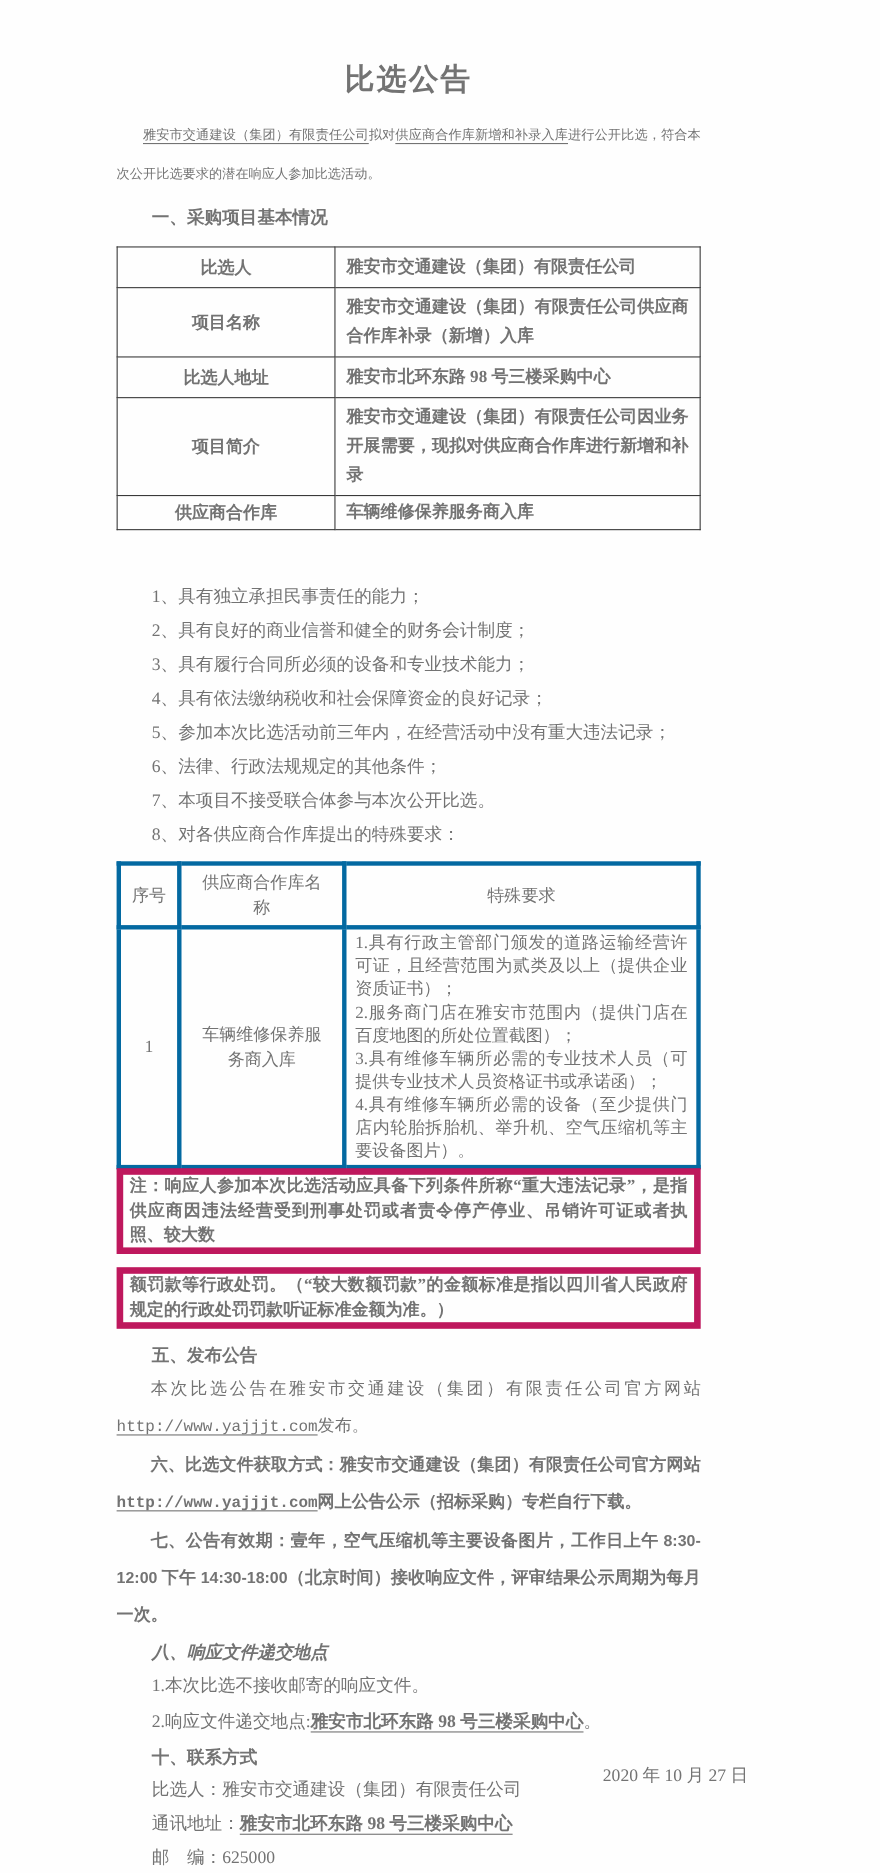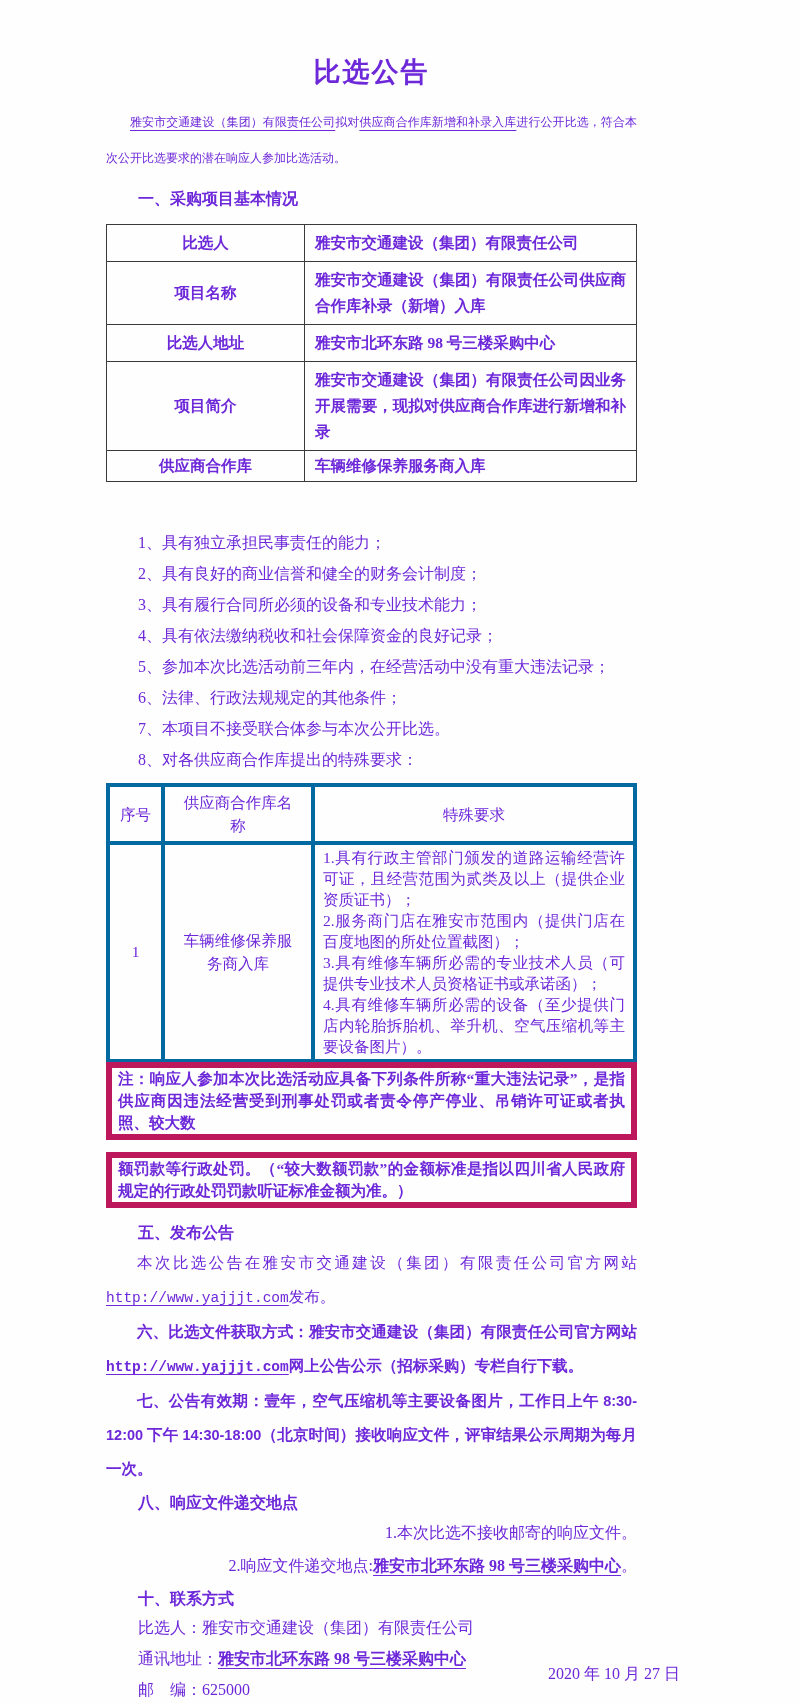--- a/index.html
+++ b/index.html
@@ -3,21 +3,21 @@
 <meta charset="utf-8">
 <style>
   * { box-sizing: border-box; margin: 0; padding: 0; }
   html,body { background:#ffffff; }
   .page {
     position: relative;
     width: 800px;
     height: 1703px;
     background: #fefefe;
     font-family: "Liberation Serif", "DejaVu Serif", serif;
-    color: #6d28d9;
+    color: #737373;
     overflow: hidden;
   }
   .content {
     position: absolute;
     left: 106px;
     top: 0;
     width: 531px;
   }
   .title {
     margin-top: 54px;
@@ -95,31 +95,30 @@
   }
   .time {
     font-family: "Liberation Sans", "DejaVu Sans", sans-serif;
     font-weight: 700;
     font-size: 14.5px;
   }
   .sub-item {
     padding-left: 2em;
     font-size: 16px;
     line-height: 33px;
-    text-align: right;
   }
   .addr { font-weight: 700; text-decoration: underline; text-underline-offset: 4px; }
   .contact-line {
     padding-left: 2em;
     font-size: 16px;
     line-height: 31px;
   }
   .doc-date {
     position: absolute;
-    top: 1664px;
+    top: 1604px;
     right: 120px;
     font-size: 16px;
   }
 </style>
 </head>
 <body>
 
 <div class="page">
   <div class="content">
 
@@ -191,21 +190,21 @@
     <div class="note note1">注：响应人参加本次比选活动应具备下列条件所称“重大违法记录”，是指供应商因违法经营受到刑事处罚或者责令停产停业、吊销许可证或者执照、较大数</div>
     <div class="note note2">额罚款等行政处罚。（“较大数额罚款”的金额标准是指以四川省人民政府规定的行政处罚罚款听证标准金额为准。）</div>
 
     <div class="sec-heading h5">五、发布公告</div>
     <p class="para"><span>本次比选公告在雅安市交通建设（集团）有限责任公司官方网站</span><span class="url">http://www.yajjjt.com</span><span>发布。</span></p>
 
     <p class="para bold"><span>六、比选文件获取方式：雅安市交通建设（集团）有限责任公司官方网站</span><span class="url bold">http://www.yajjjt.com</span><span>网上公告公示（招标采购）专栏自行下载。</span></p>
 
     <p class="para bold"><span>七、公告有效期：壹年，空气压缩机等主要设备图片，工作日上午 </span><span class="time">8:30-12:00</span><span> 下午 </span><span class="time">14:30-18:00</span><span>（北京时间）接收响应文件，评审结果公示周期为每月一次。</span></p>
 
-    <div class="sec-heading" style="margin-top:4px;">八、响应文件递交地点</div>
+    <div class="sec-heading" style="margin-top:4px;font-style:italic;">八、响应文件递交地点</div>
     <div class="sub-item">1.本次比选不接收邮寄的响应文件。</div>
     <div class="sub-item"><span>2.响应文件递交地点:</span><span class="addr">雅安市北环东路 98 号三楼采购中心</span><span>。</span></div>
 
     <div class="sec-heading" style="margin-top:4px;">十、联系方式</div>
     <div class="contact-line">比选人：雅安市交通建设（集团）有限责任公司</div>
     <div class="contact-line"><span>通讯地址：</span><span class="addr">雅安市北环东路 98 号三楼采购中心</span></div>
     <div class="contact-line">邮　编：625000</div>
     <div class="contact-line">联系人及电话：陈先生 0835-2884688</div>
 
   </div>

